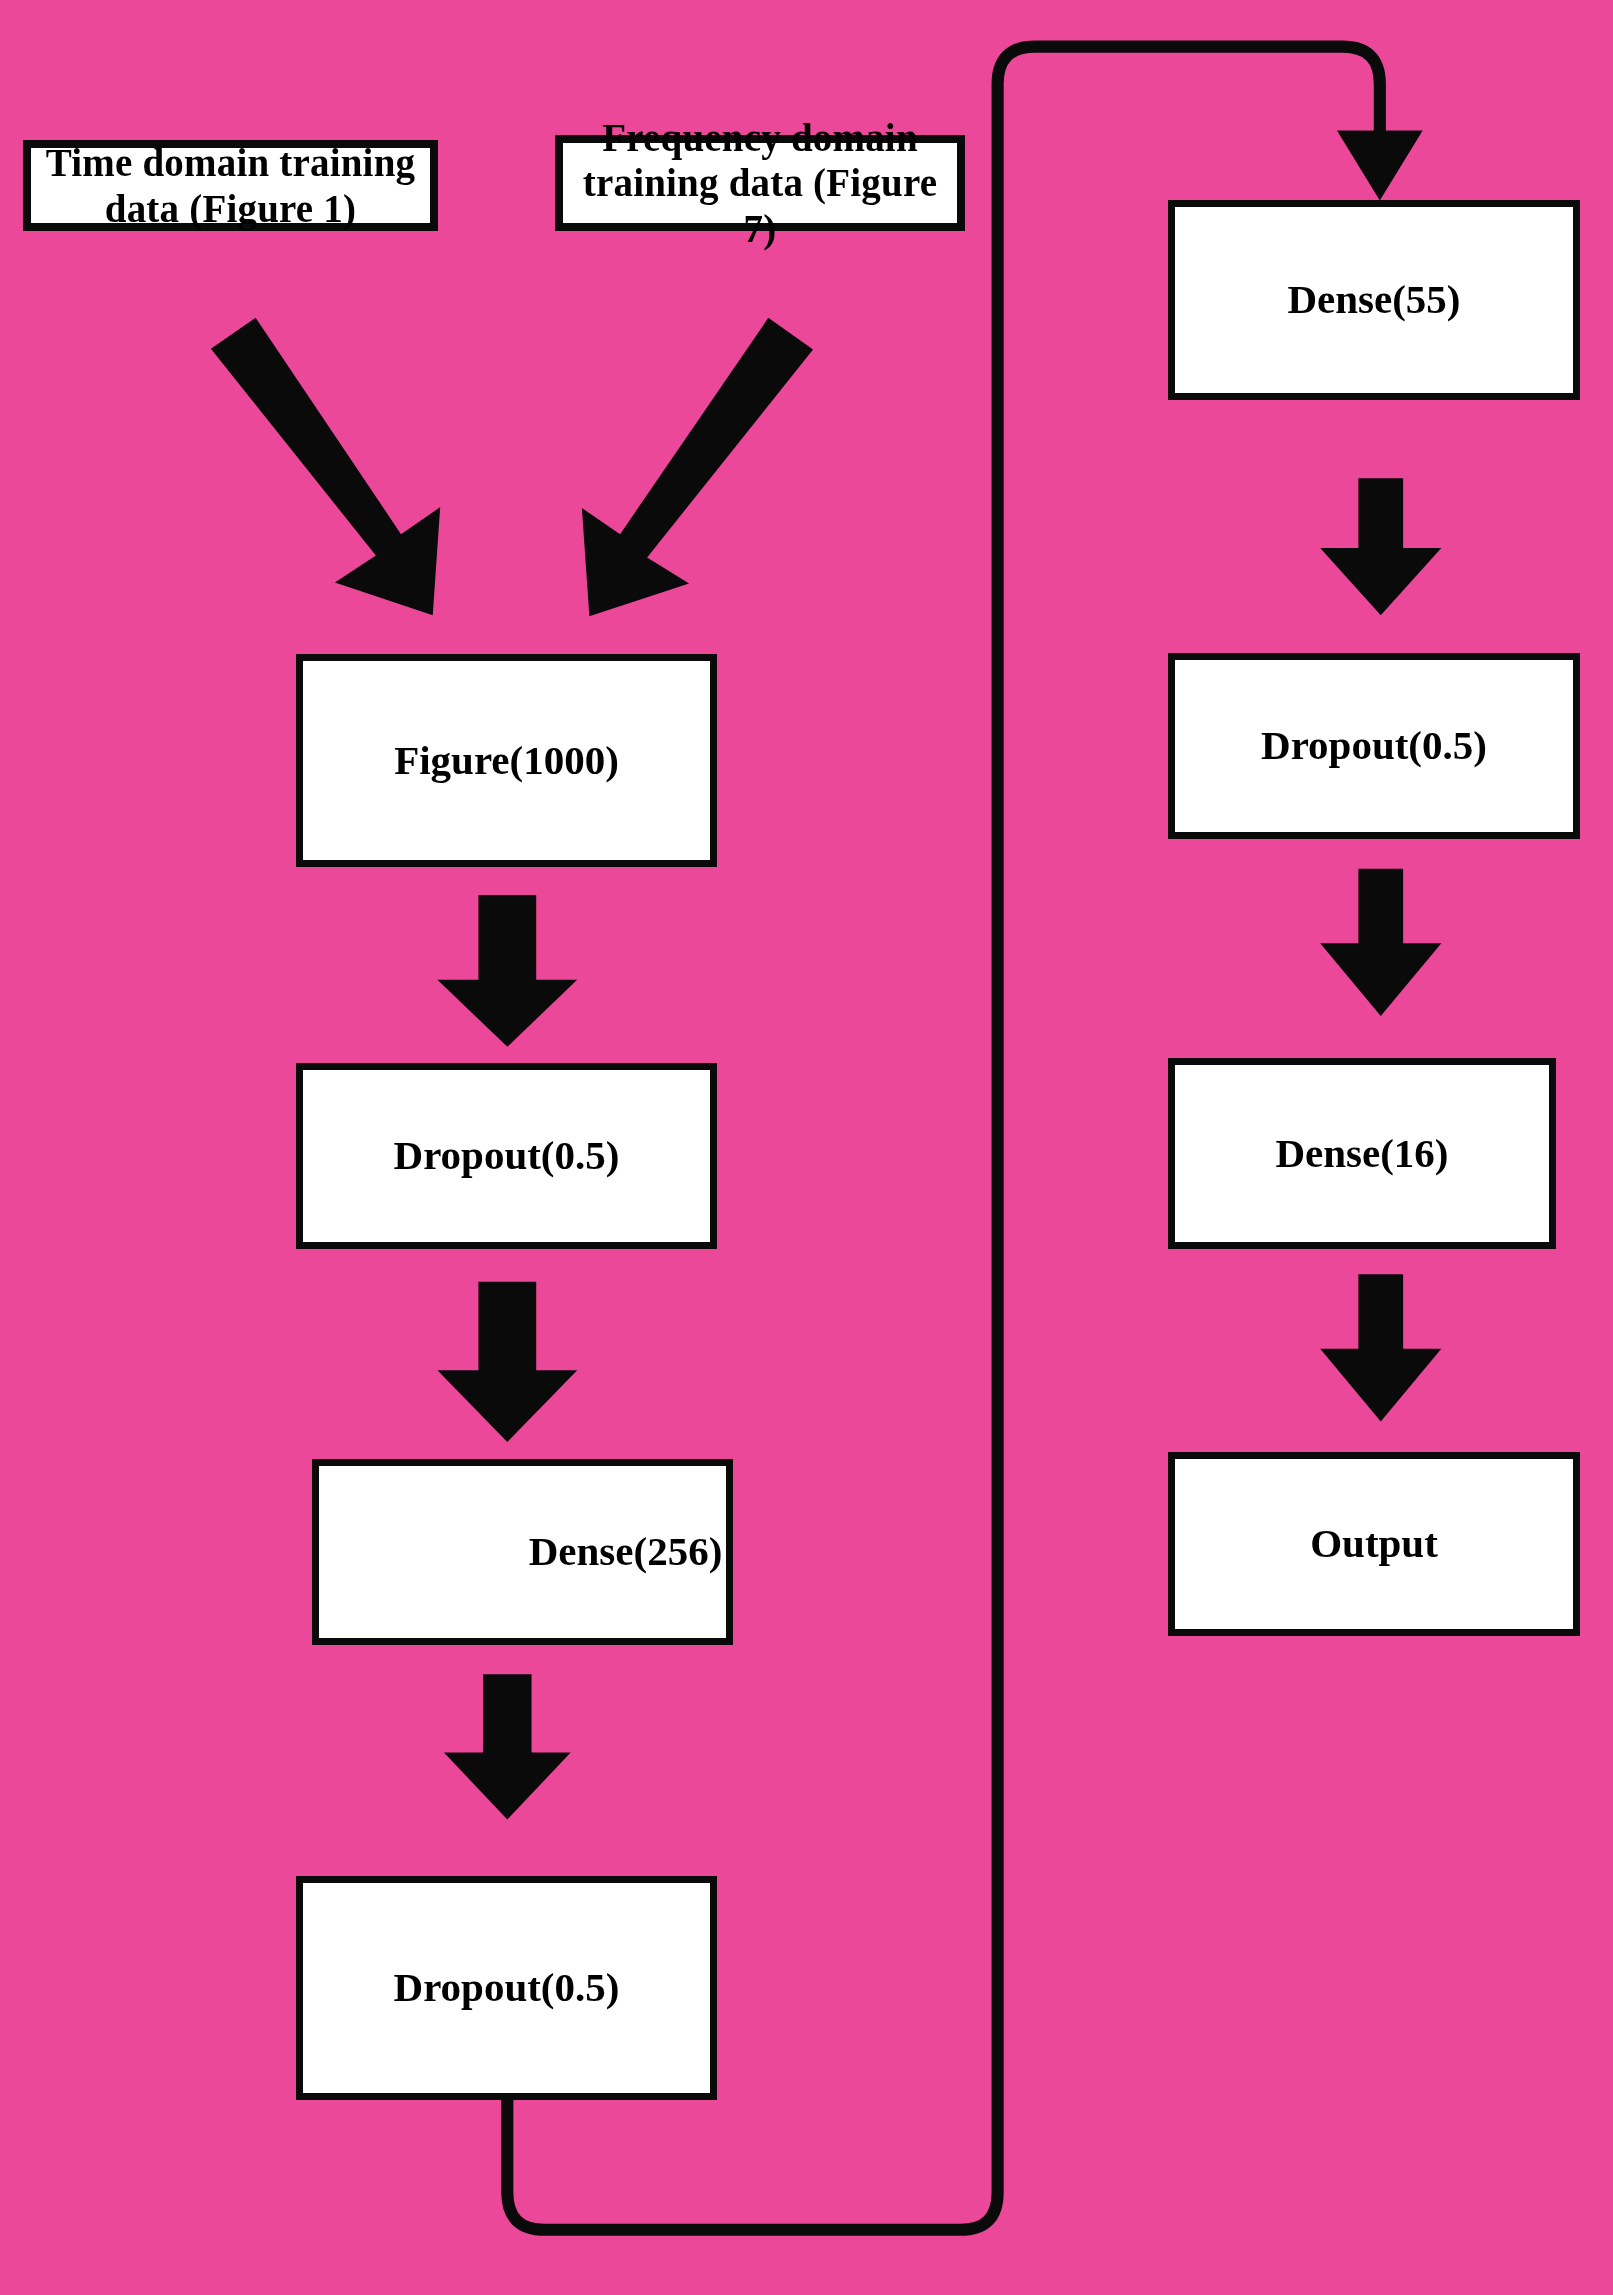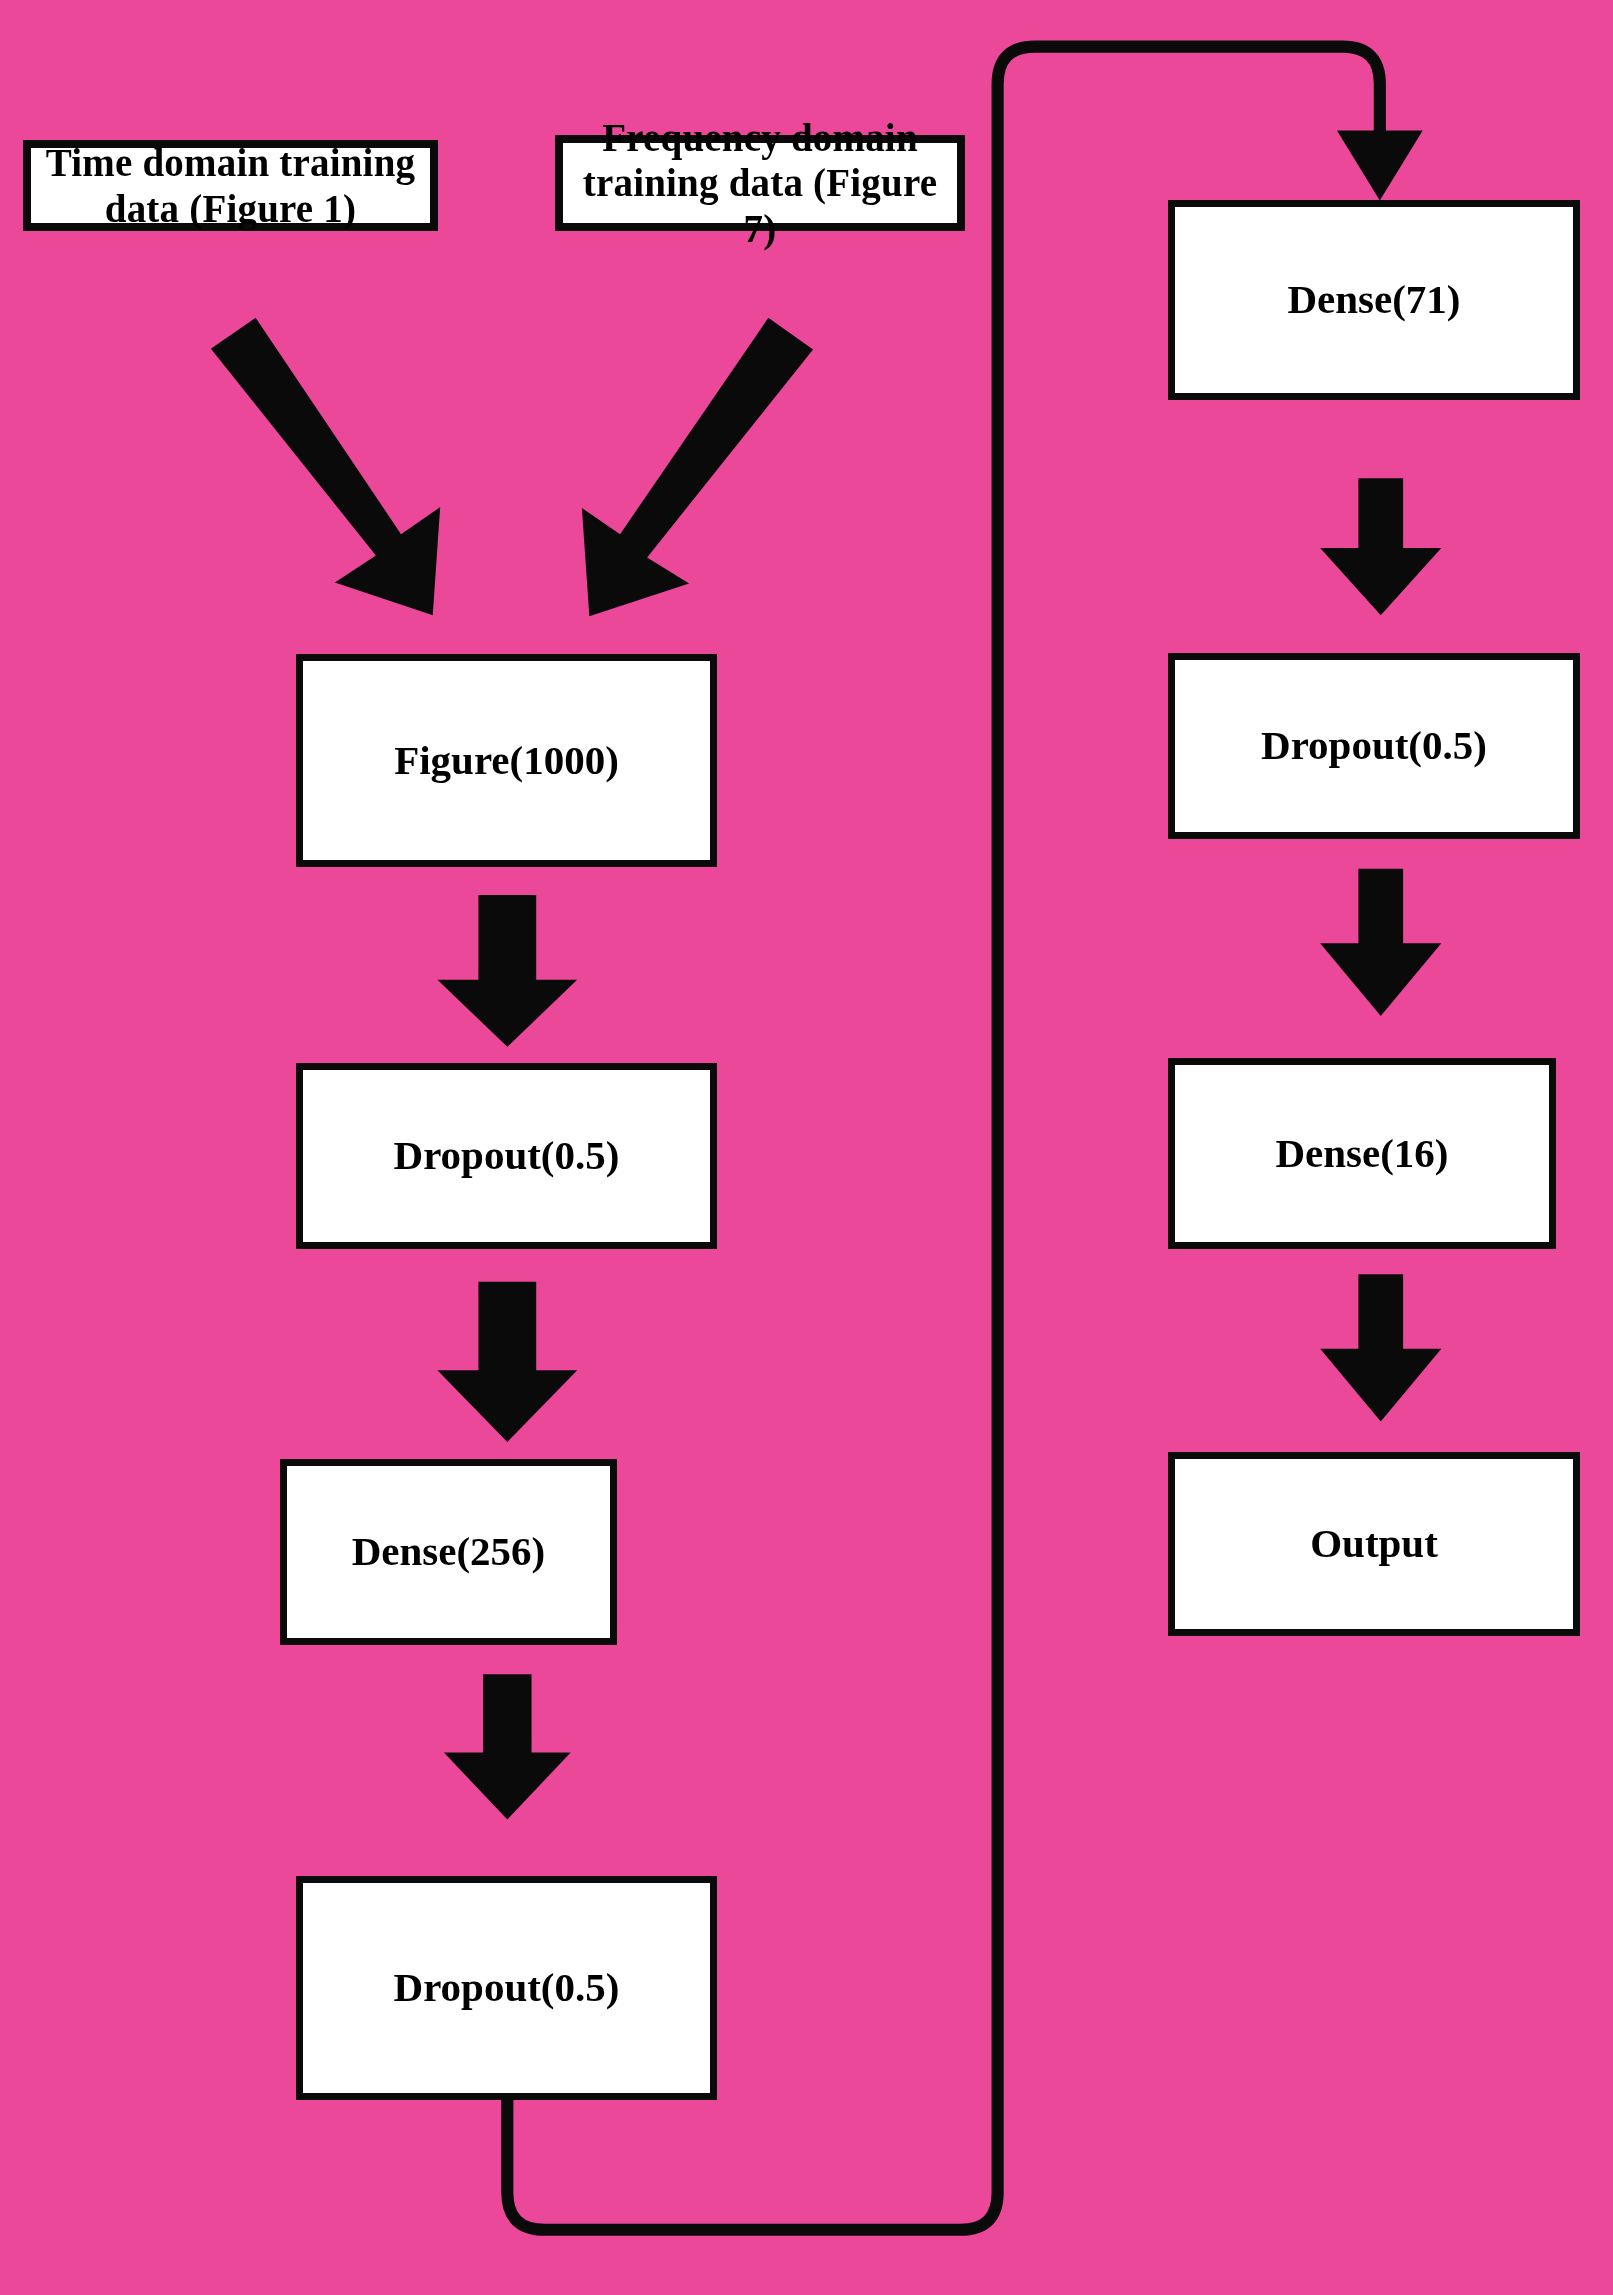--- a/index.html
+++ b/index.html
@@ -119,30 +119,30 @@
   </div>
 
   <div class="node layer" style="left:296px; top:654px; width:421px; height:213px;">
     <span class="label">Figure(1000)</span>
   </div>
 
   <div class="node layer" style="left:296px; top:1063px; width:421px; height:186px;">
     <span class="label">Dropout(0.5)</span>
   </div>
 
-  <div class="node layer" style="left:280px; top:1459px; width:337px; height:186px;">
+  <div class="node layer" style="left:312px; top:1459px; width:421px; height:186px;text-align:right;">
     <span class="label">Dense(256)</span>
   </div>
 
   <div class="node layer" style="left:296px; top:1876px; width:421px; height:224px;">
     <span class="label">Dropout(0.5)</span>
   </div>
 
   <div class="node layer" style="left:1168px; top:200px; width:412px; height:200px;">
-    <span class="label">Dense(71)</span>
+    <span class="label">Dense(55)</span>
   </div>
 
   <div class="node layer" style="left:1168px; top:653px; width:412px; height:186px;">
     <span class="label">Dropout(0.5)</span>
   </div>
 
   <div class="node layer" style="left:1168px; top:1058px; width:388px; height:191px;">
     <span class="label">Dense(16)</span>
   </div>
 

